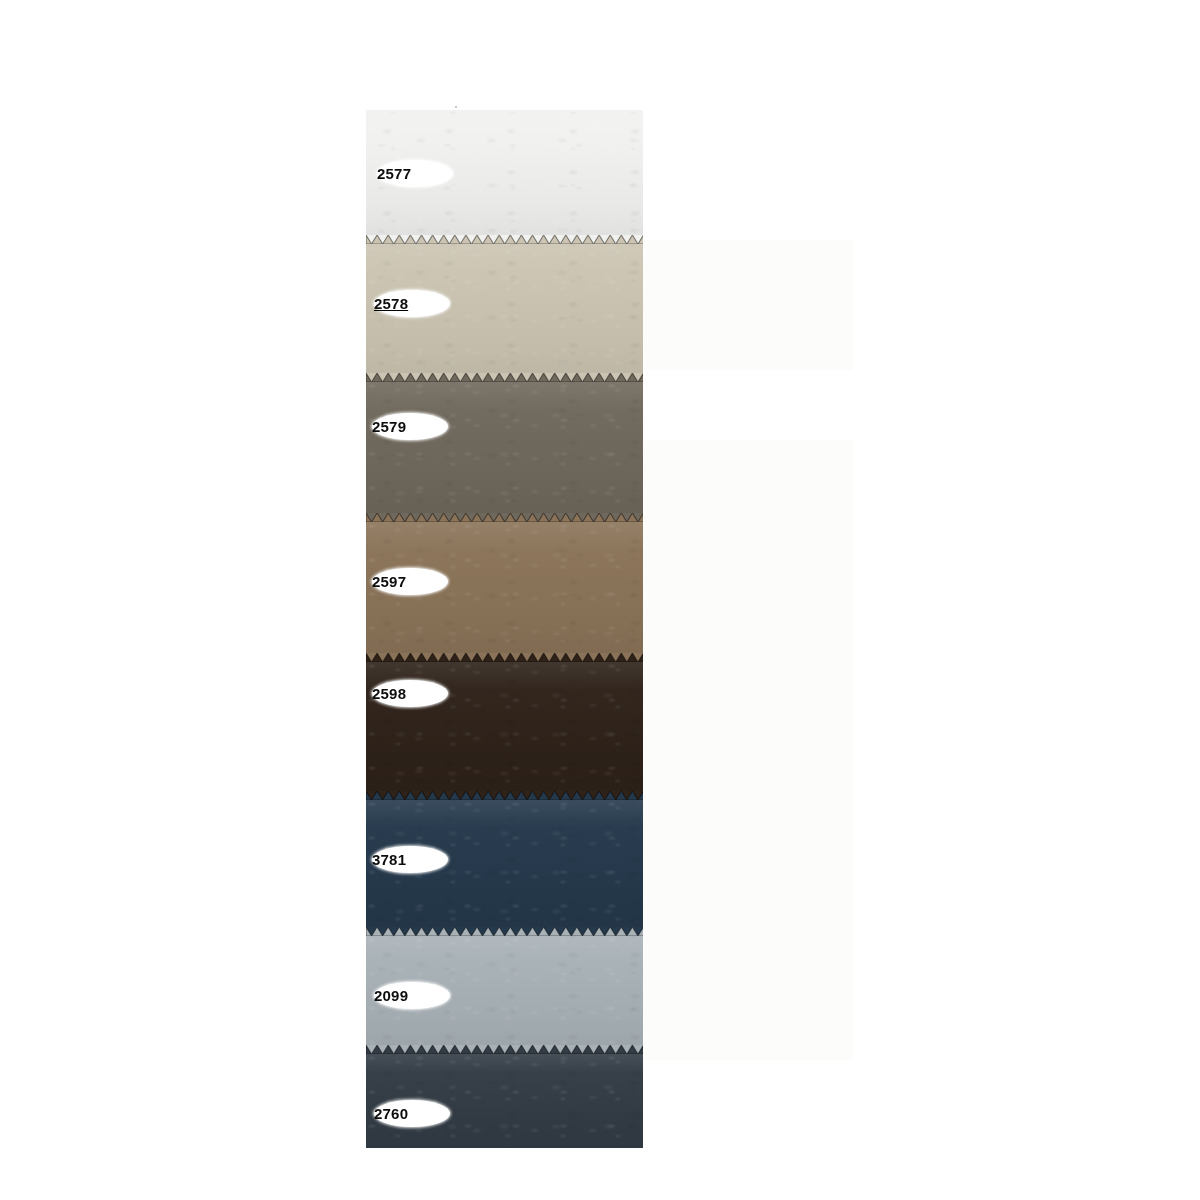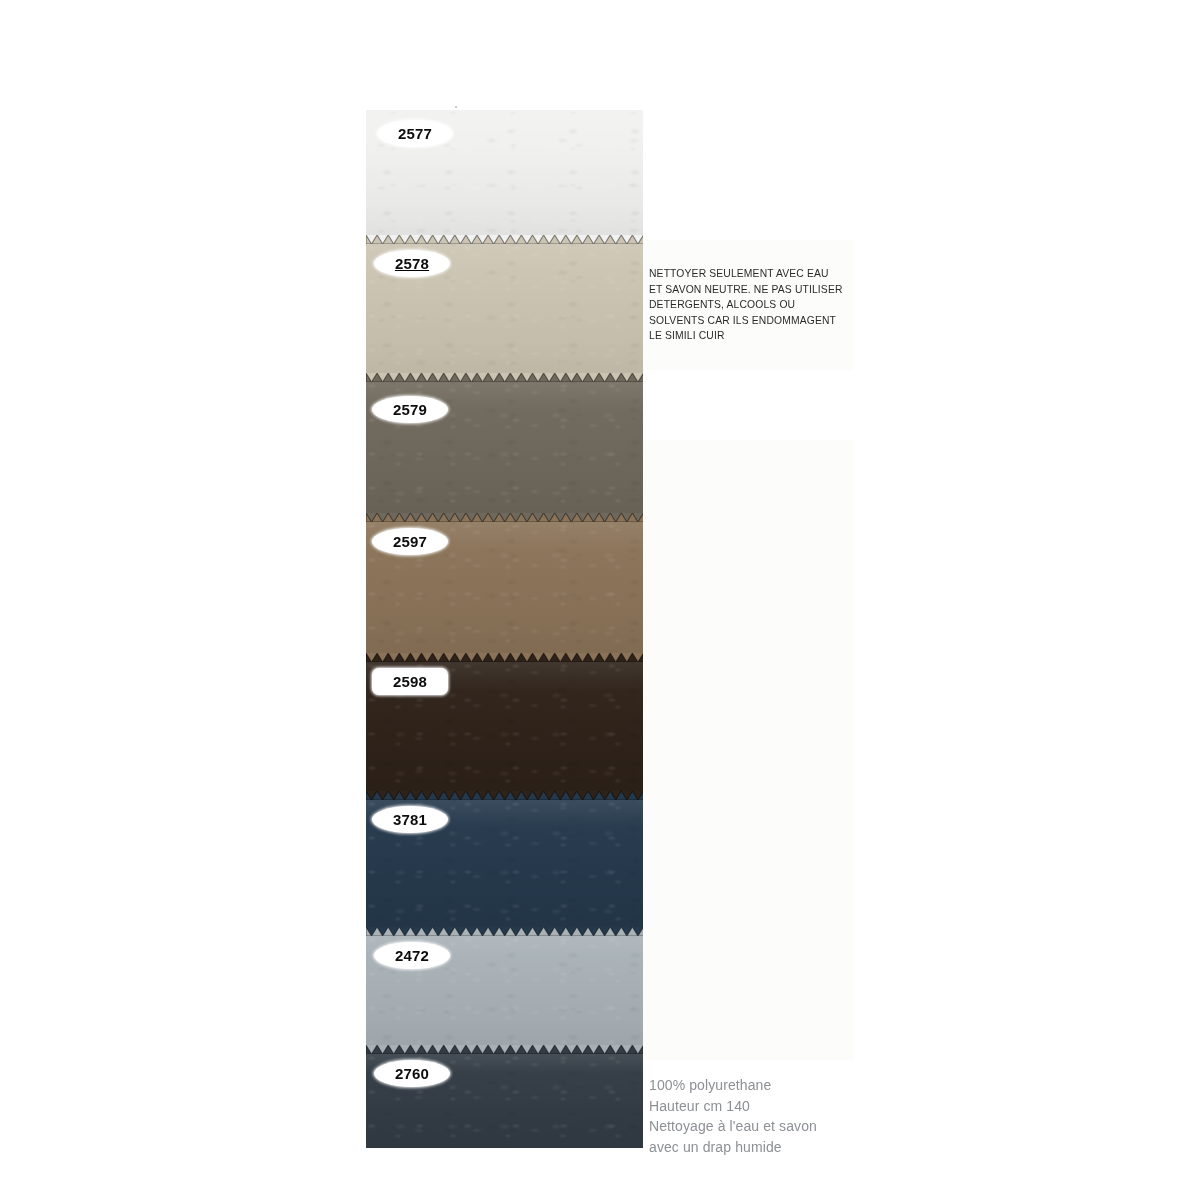--- a/index.html
+++ b/index.html
@@ -86,21 +86,21 @@
   .badge {
     position: absolute;
     z-index: 6;
     width: 76px;
     height: 27px;
     border-radius: 50%;
     background: #ffffff;
     box-shadow: 0 0 3px 1px rgba(255,255,255,.9);
     display: flex;
     align-items: center;
-    justify-content: center;
+    margin-top: 40px;
   }
   .badge span {
     font-family: "Liberation Sans", sans-serif;
     font-size: 15px;
     font-weight: 700;
     color: #0d0d0d;
     letter-spacing: .2px;
     line-height: 1;
   }
 
@@ -234,48 +234,35 @@
         <rect x="0" y="0" width="277" height="8" fill="#a8b1b6"></rect>
         <path d="M0,8 L0,0 L5.55,8 L11.10,0 L16.65,8 L22.20,0 L27.75,8 L33.30,0 L38.85,8 L44.40,0 L49.95,8 L55.50,0 L61.05,8 L66.60,0 L72.15,8 L77.70,0 L83.25,8 L88.80,0 L94.35,8 L99.90,0 L105.45,8 L111.00,0 L116.55,8 L122.10,0 L127.65,8 L133.20,0 L138.75,8 L144.30,0 L149.85,8 L155.40,0 L160.95,8 L166.50,0 L172.05,8 L177.60,0 L183.15,8 L188.70,0 L194.25,8 L199.80,0 L205.35,8 L210.90,0 L216.45,8 L222.00,0 L227.55,8 L233.10,0 L238.65,8 L244.20,0 L249.75,8 L255.30,0 L260.85,8 L266.40,0 L271.95,8 L277.50,0 L283.05,8 L288.60,0 L288.60,8 Z" fill="#333c45"></path>
         <path d="M0,8 L0,0 L5.55,8 L11.10,0 L16.65,8 L22.20,0 L27.75,8 L33.30,0 L38.85,8 L44.40,0 L49.95,8 L55.50,0 L61.05,8 L66.60,0 L72.15,8 L77.70,0 L83.25,8 L88.80,0 L94.35,8 L99.90,0 L105.45,8 L111.00,0 L116.55,8 L122.10,0 L127.65,8 L133.20,0 L138.75,8 L144.30,0 L149.85,8 L155.40,0 L160.95,8 L166.50,0 L172.05,8 L177.60,0 L183.15,8 L188.70,0 L194.25,8 L199.80,0 L205.35,8 L210.90,0 L216.45,8 L222.00,0 L227.55,8 L233.10,0 L238.65,8 L244.20,0 L249.75,8 L255.30,0 L260.85,8 L266.40,0 L271.95,8 L277.50,0 L283.05,8 L288.60,0 L288.60,8 Z" fill="none" stroke="rgba(0,0,0,.45)" stroke-width="1.1"></path>
       </svg>
       <div class="badge" style="top: 10px; left: 11px;">
         <span>2577</span>
       </div>
       <div class="badge" style="top: 140px; left: 8px; text-decoration: underline;">
         <span>2578</span>
       </div>
-      <div class="badge" style="top: 286px; left: 6px;">
+      <div class="badge" style="top: 263px; left: 6px;">
         <span>2579</span>
       </div>
       <div class="badge" style="top: 418px; left: 6px;">
         <span>2597</span>
       </div>
-      <div class="badge" style="top: 558px; left: 6px; border-radius: 7px;">
+      <div class="badge" style="top: 530px; left: 6px;">
         <span>2598</span>
       </div>
       <div class="badge" style="top: 696px; left: 6px;">
         <span>3781</span>
       </div>
       <div class="badge" style="top: 832px; left: 8px;">
-        <span>2472</span>
+        <span>2099</span>
       </div>
       <div class="badge" style="top: 950px; left: 8px;">
         <span>2760</span>
       </div>
     </div>
 
-  <div id="care-text">
-      <div class="line">NETTOYER SEULEMENT AVEC EAU</div>
-      <div class="line">ET SAVON NEUTRE. NE PAS UTILISER</div>
-      <div class="line">DETERGENTS, ALCOOLS OU</div>
-      <div class="line">SOLVENTS CAR ILS ENDOMMAGENT</div>
-      <div class="line">LE SIMILI CUIR</div>
-    </div>
-
-  <div id="spec-text">
-      <div class="line">100% polyurethane</div>
-      <div class="line">Hauteur cm 140</div>
-      <div class="line">Nettoyage  à l'eau et savon</div>
-      <div class="line">avec un drap humide</div>
-    </div>
+
 
 </div>
 
 </body></html>

